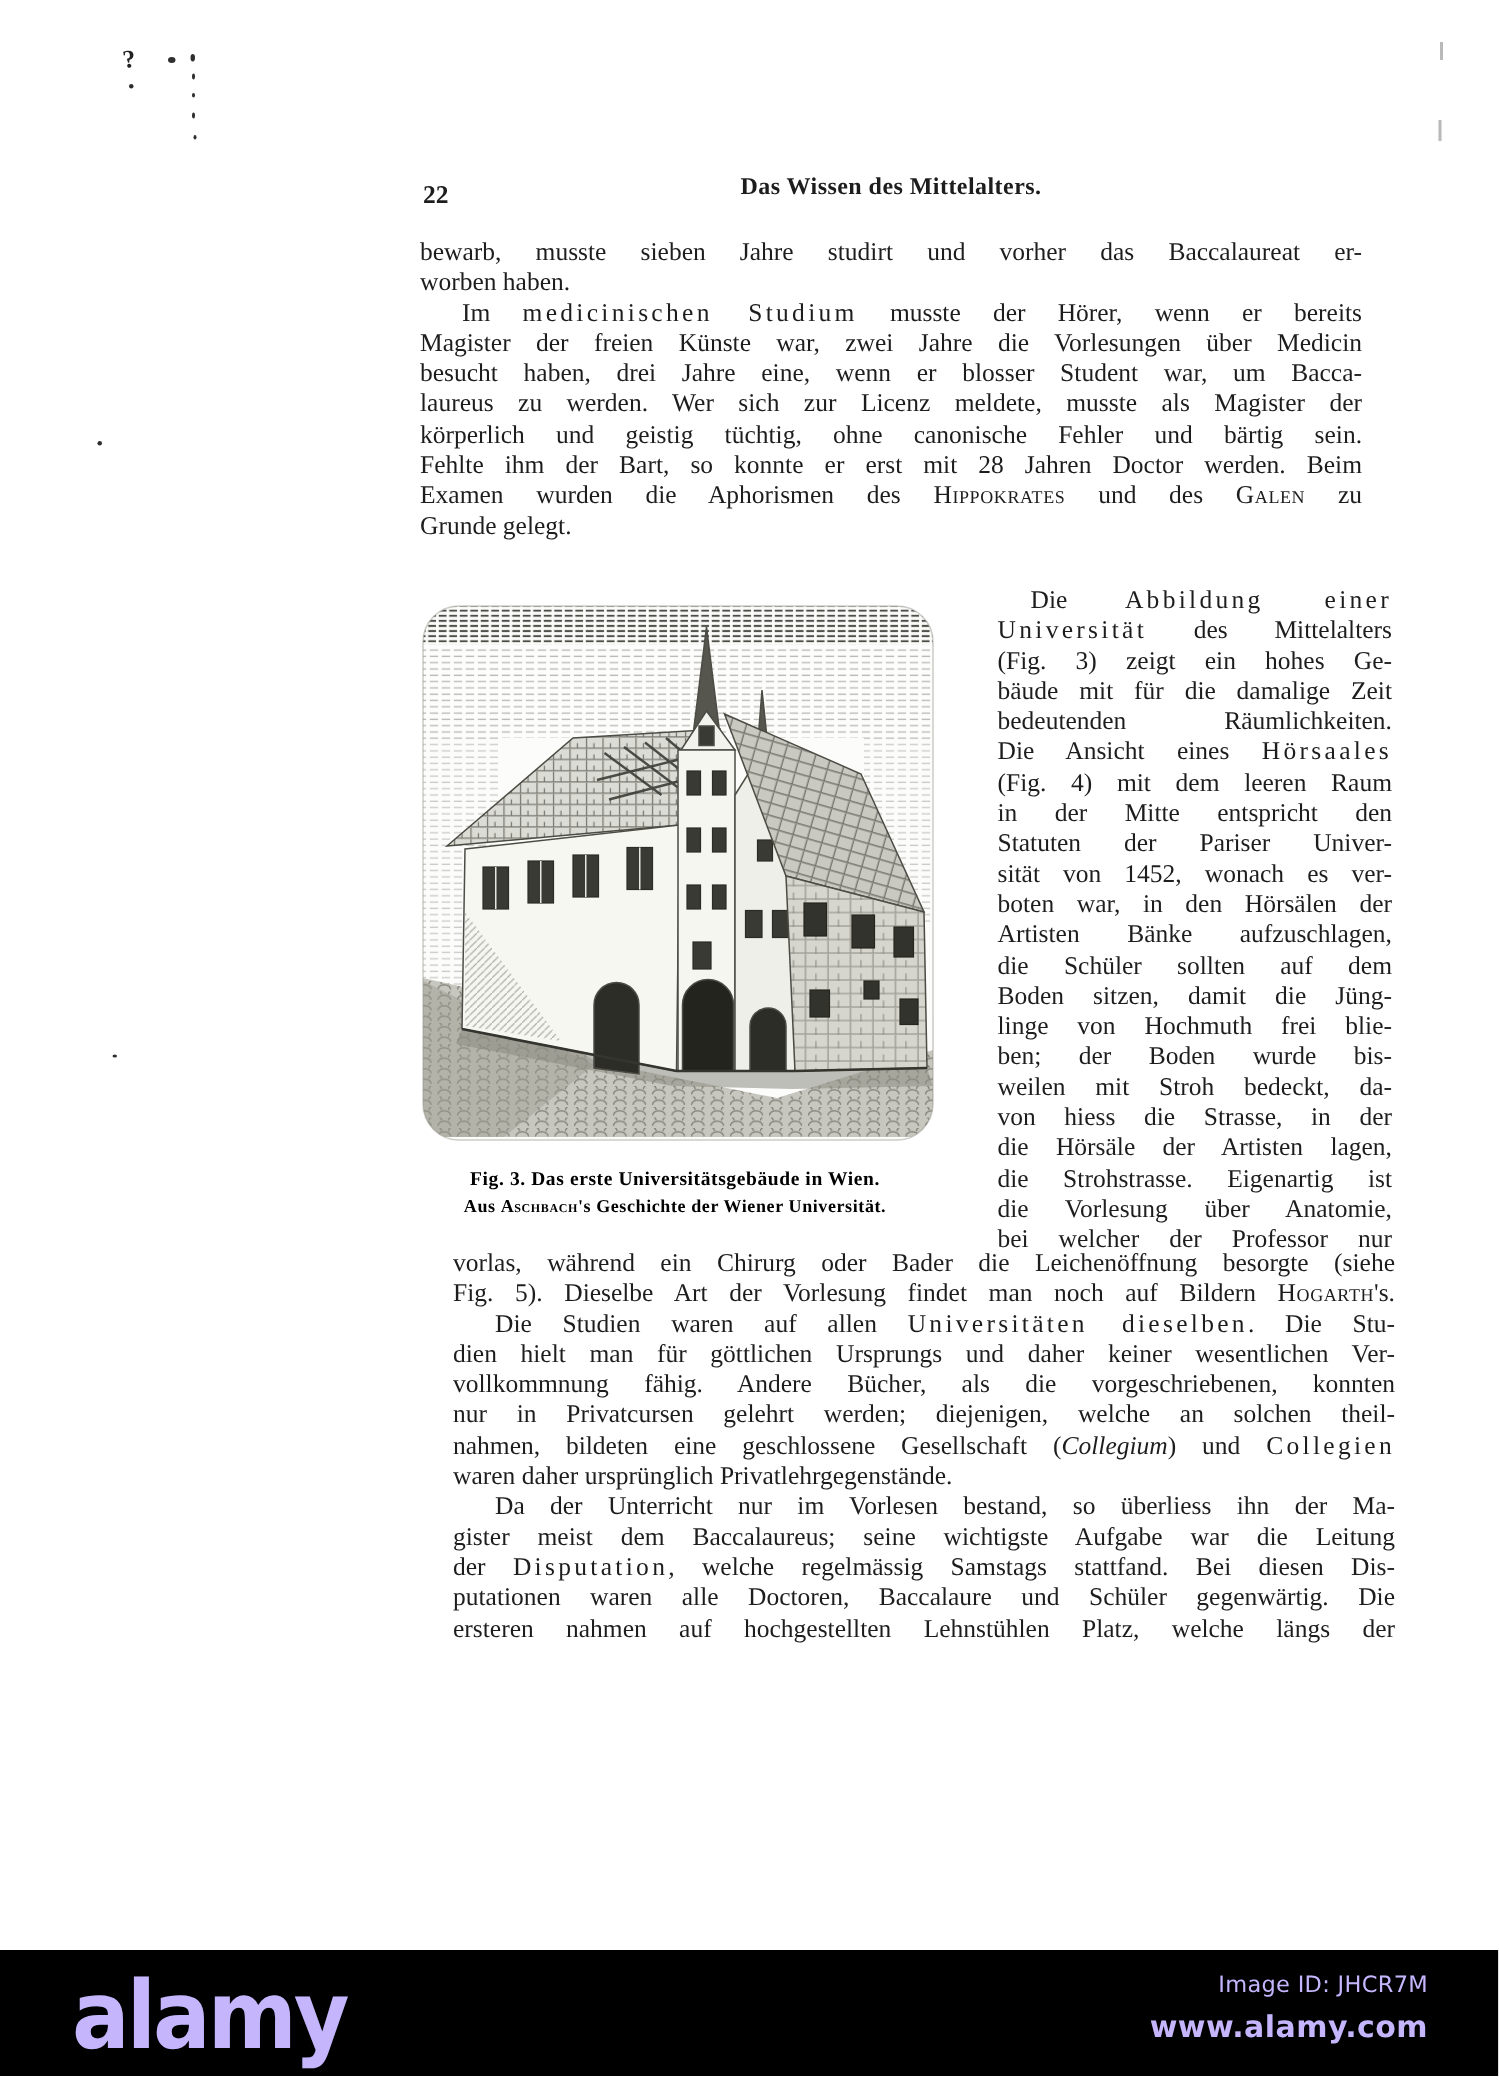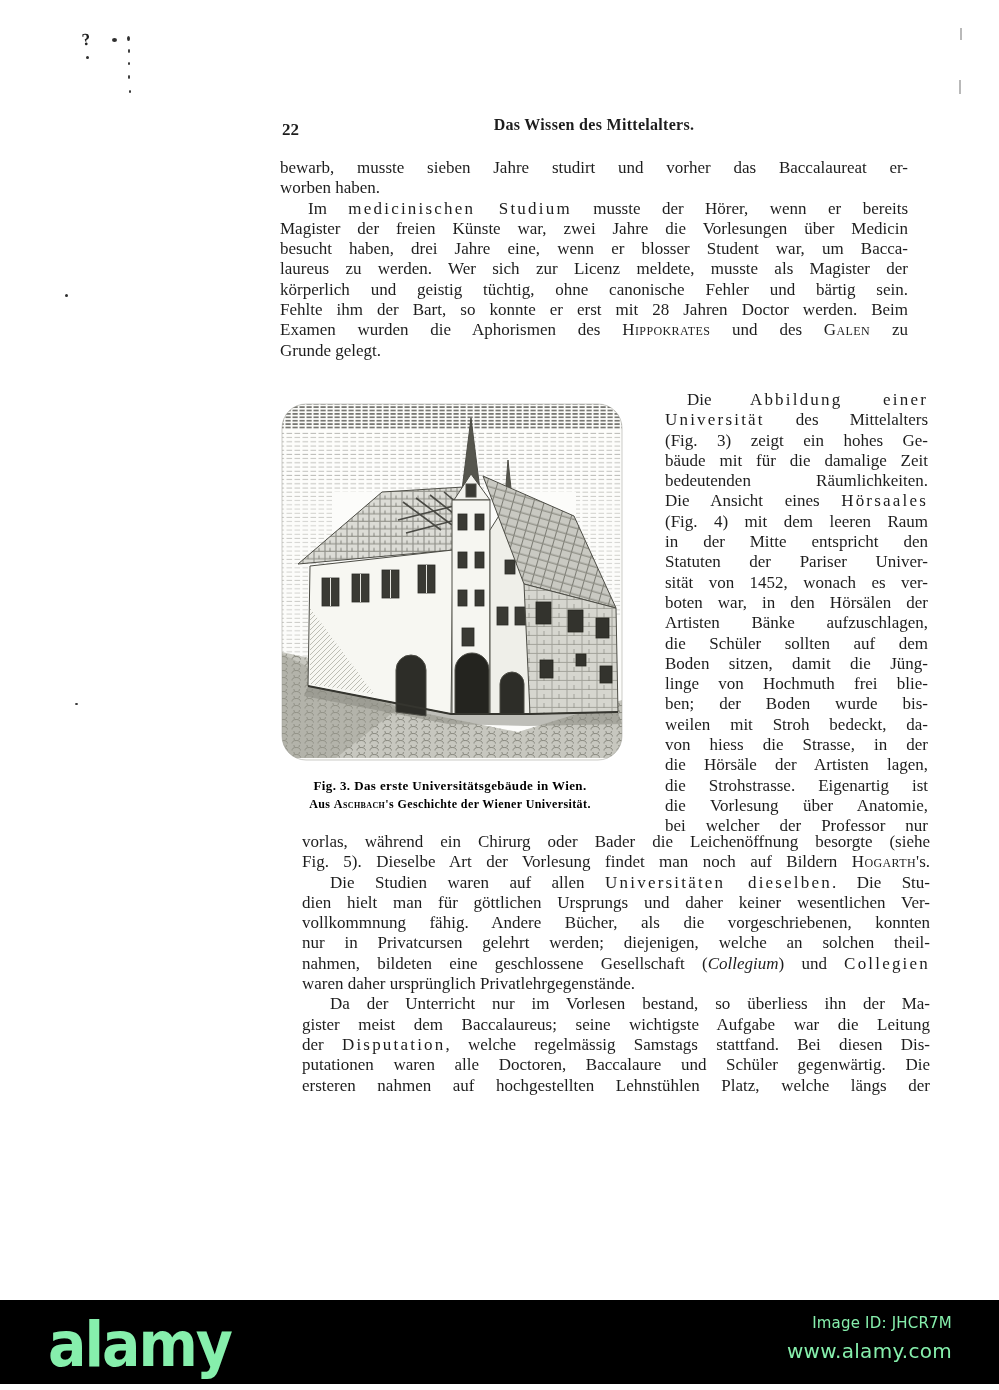--- a/index.html
+++ b/index.html
@@ -32,26 +32,26 @@
   .caption .line:nth-child(2){font-size:12px;}
 
   
   .speck{position:absolute;background:#2f2f2f;border-radius:50%;}
   .qmark{position:absolute;left:82px;top:30px;font-size:17px;font-weight:bold;color:#222;
          transform:rotate(-8deg);font-family:"Liberation Serif",serif;}
   .vtick{position:absolute;width:2px;background:#b9b9b9;}
 
   
   .footer-bar{position:absolute;left:0;top:1300px;width:999px;height:84px;background:#000;
-              color:#86efac;font-family:"DejaVu Sans",sans-serif;}
+              color:#c4b5fd;font-family:"DejaVu Sans",sans-serif;}
   .alamy-logo{position:absolute;left:48px;top:8px;font-size:57px;font-weight:800;
               letter-spacing:-2px;transform:scaleY(1.1);transform-origin:top left;}
   .fright{position:absolute;right:47px;top:14px;text-align:right;}
   .fright .fid{font-size:15px;font-weight:400;margin-bottom:7px;letter-spacing:.2px;}
-  .fright .furl{font-size:20px;font-weight:400;letter-spacing:.3px;}
+  .fright .furl{font-size:20px;font-weight:700;letter-spacing:.3px;}
 </style>
 </head>
 <body>
 
 <div class="page">
 
   <span class="qmark">?</span>
   <span class="speck" style="left:112px;top:38px;width:5px;height:4px;"></span>
   <span class="speck" style="left:127px;top:36px;width:3px;height:5px;"></span>
   <span class="speck" style="left:128px;top:49px;width:2px;height:4px;"></span>

